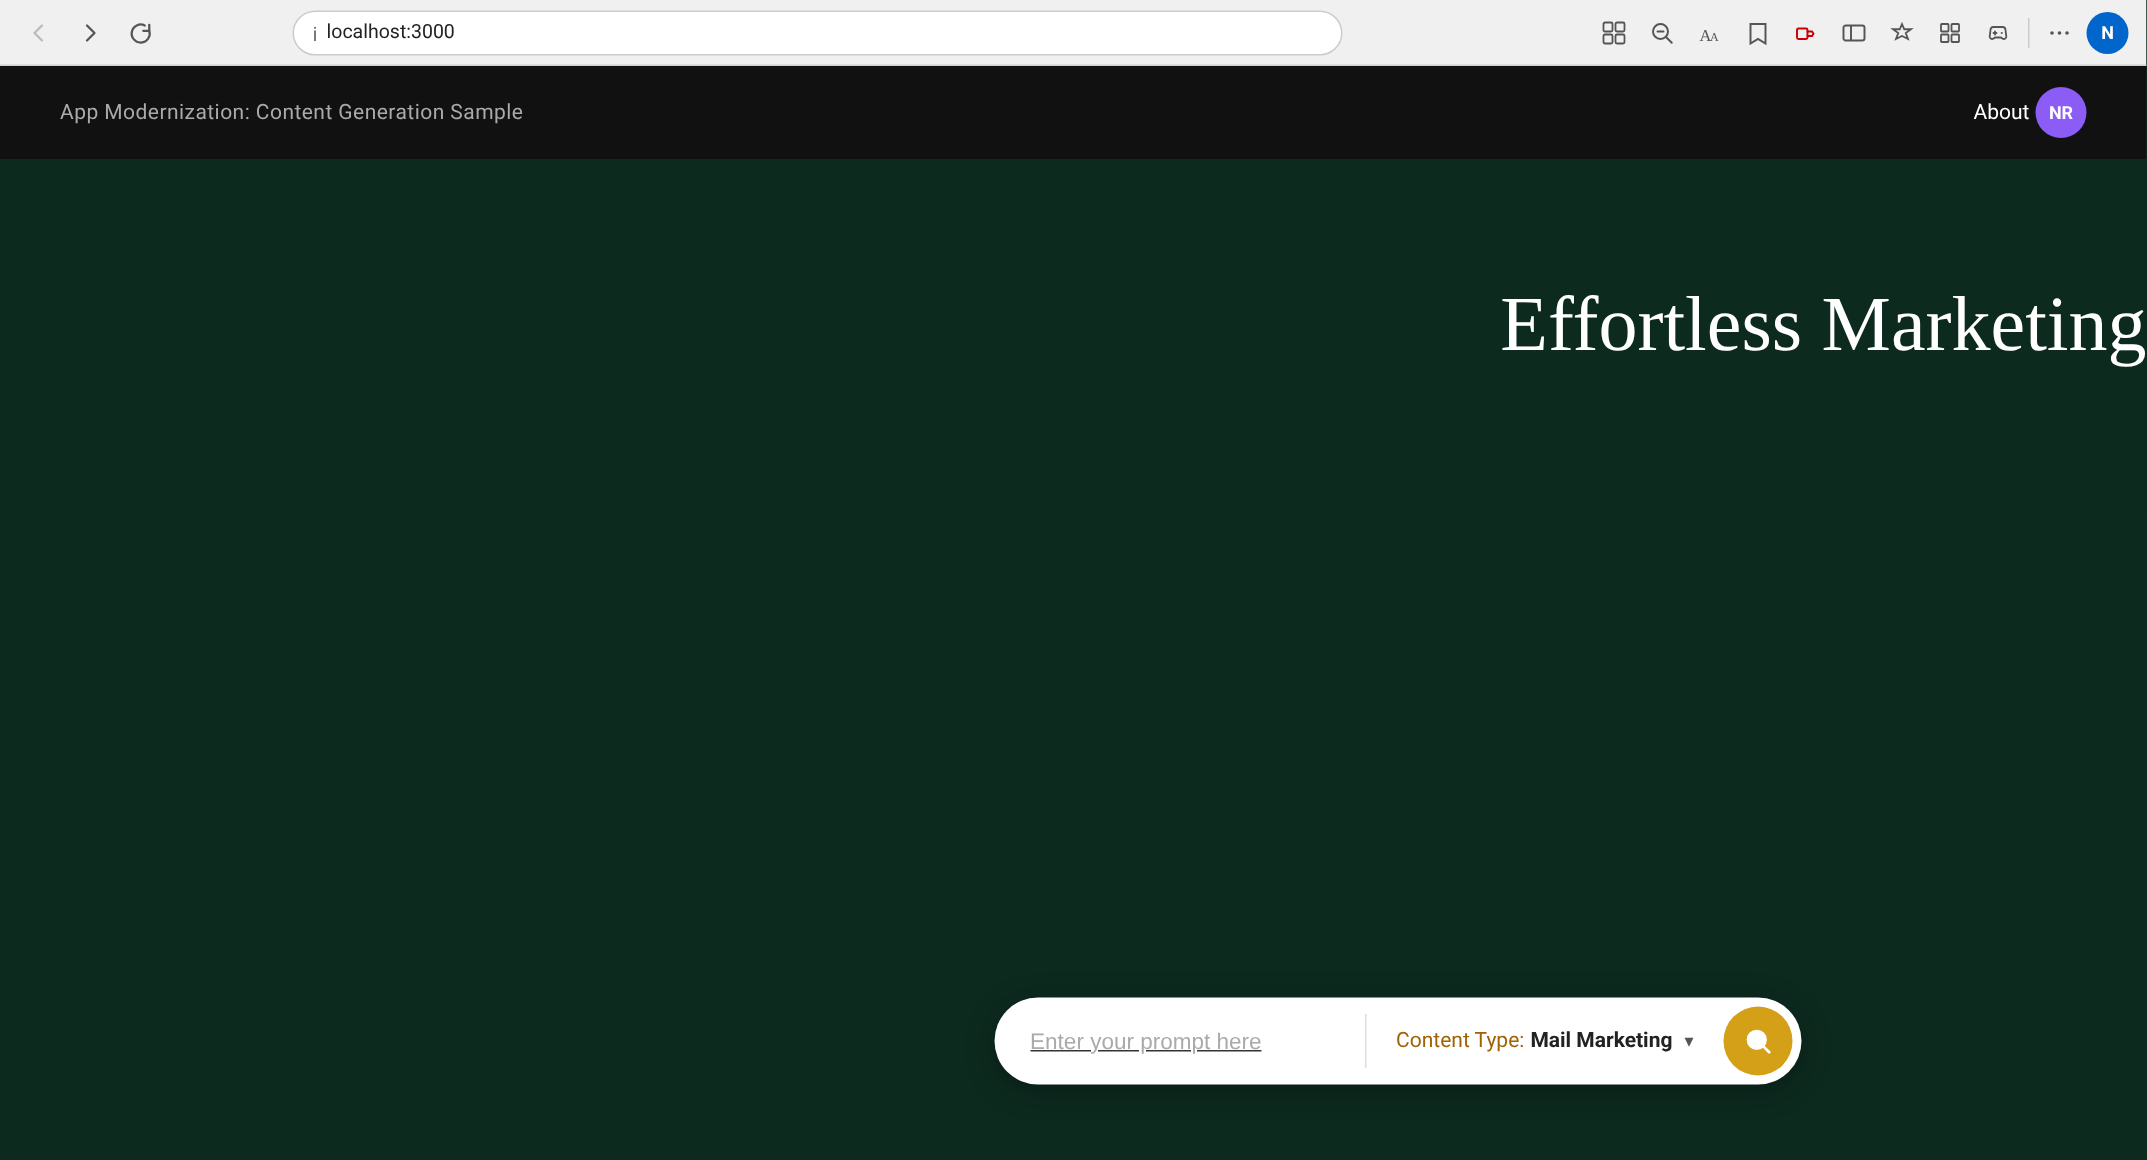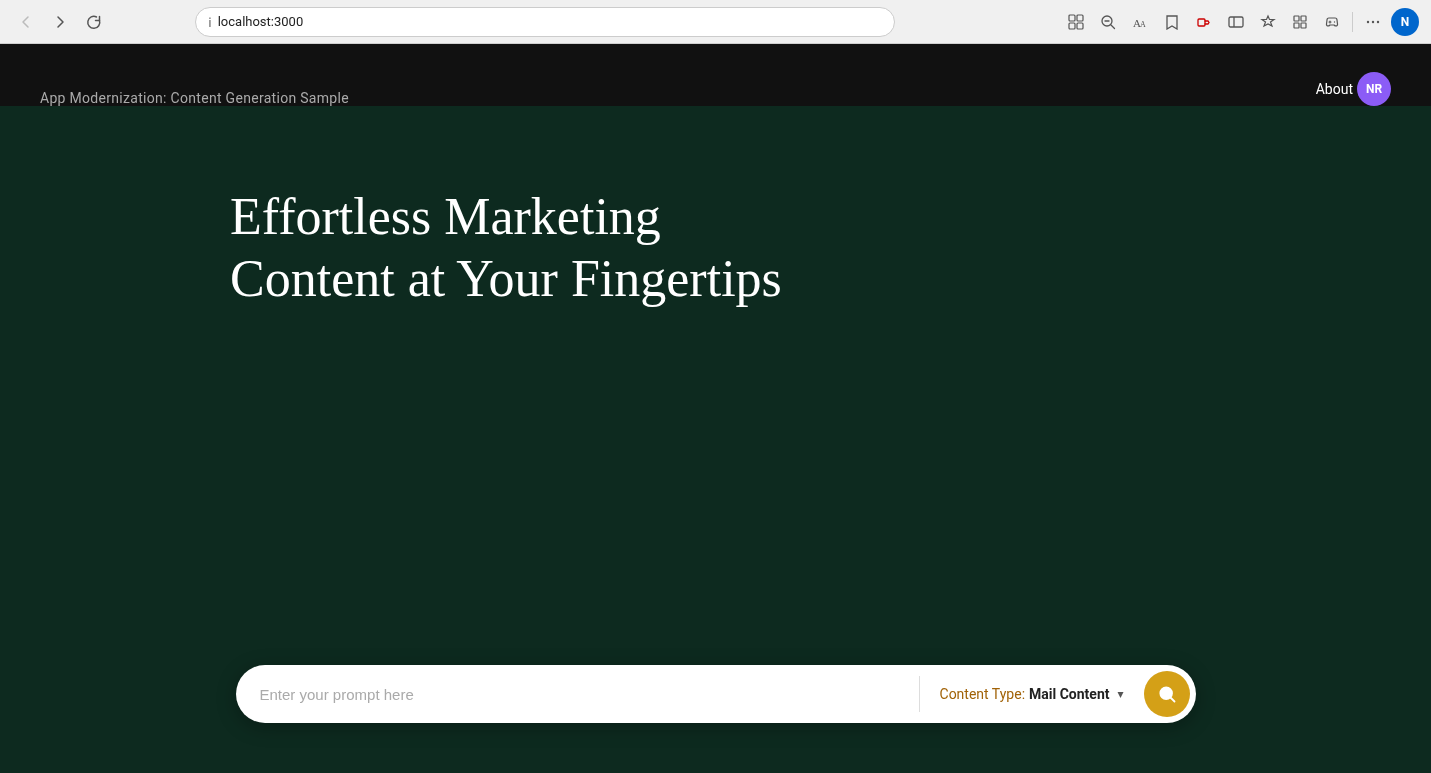--- a/index.html
+++ b/index.html
@@ -119,21 +119,21 @@
       font-weight: bold;
       cursor: pointer;
     }
 
     
     .app-navbar {
       width: 100%;
       height: 62px;
       background: #111;
       display: flex;
-      align-items: flex-end;
+      align-items: center;
       justify-content: space-between;
       padding: 0 40px;
     }
 
     .app-title {
       color: #aaa;
       font-size: 14px;
       letter-spacing: 0.3px;
     }
 
@@ -167,20 +167,21 @@
     
     .hero-section {
       width: 100%;
       height: calc(773px - 44px - 62px);
       background: #0d2a1f;
       display: flex;
       flex-direction: column;
       justify-content: space-between;
       padding: 80px 0 50px 0;
       position: relative;
+      align-items: flex-end;
     }
 
     .hero-content {
       padding-left: 230px;
     }
 
     .hero-title {
       color: #ffffff;
       font-size: 52px;
       font-weight: 400;
@@ -210,20 +211,21 @@
     .search-input {
       flex: 1;
       height: 100%;
       border: none;
       background: transparent;
       padding: 17px 24px;
       font-size: 15px;
       color: #333;
       outline: none;
       border-radius: 40px 0 0 40px;
+      text-decoration: underline;
     }
 
     .search-input::placeholder {
       color: #aaa;
     }
 
     .search-divider {
       width: 1px;
       height: 36px;
       background: #ddd;
@@ -382,31 +384,30 @@
   <div class="app-nav-right">
     <a class="app-about-link">About</a>
     <div class="app-user-avatar">NR</div>
   </div>
 </nav>
 
 <section class="hero-section">
   <div class="hero-content">
     <h1 class="hero-title">
       <span>Effortless Marketing</span><br>
-      <span>Content at Your Fingertips</span>
     </h1>
   </div>
 
   <div class="search-bar-container">
     <div class="search-bar">
       <input class="search-input" type="text" placeholder="Enter your prompt here" style="">
       <div class="search-divider"></div>
       <div class="content-type-selector">
         <span class="content-type-label">Content Type:</span>
-        <span class="content-type-value">Mail Content</span>
+        <span class="content-type-value">Mail Marketing</span>
         <span class="content-type-chevron">▾</span>
       </div>
       <button class="search-button">
         <svg viewBox="0 0 24 24" fill="none">
           <circle cx="11" cy="11" r="7" stroke="white" stroke-width="2.2"></circle>
           <line x1="16.5" y1="16.5" x2="21" y2="21" stroke="white" stroke-width="2.2" stroke-linecap="round"></line>
         </svg>
       </button>
     </div>
   </div>

